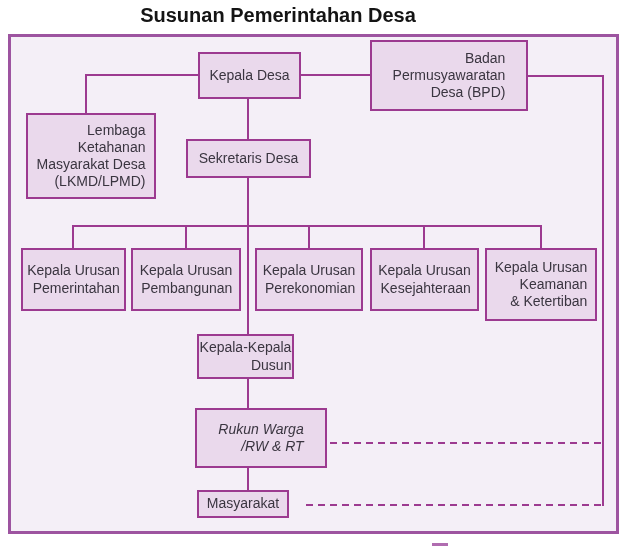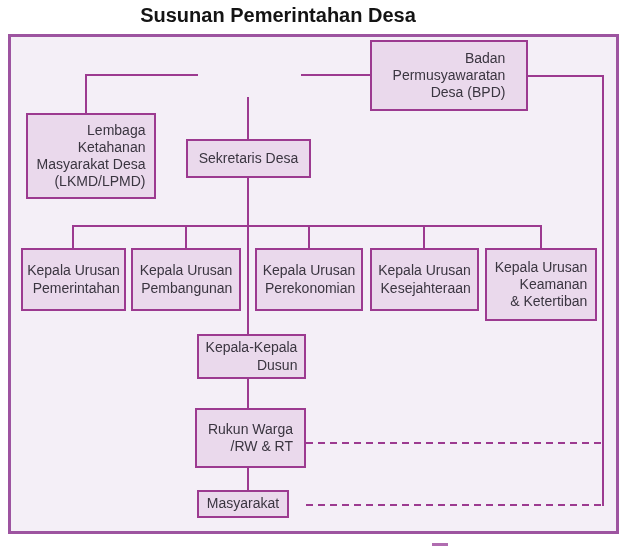--- a/index.html
+++ b/index.html
@@ -31,22 +31,22 @@
   }
   #n-kepala-desa   {left:198px;top:52px;width:103px;height:47px;}
   #n-bpd           {left:370px;top:40px;width:158px;height:71px;}
   #n-lkmd          {left:26px;top:113px;width:130px;height:86px;}
   #n-sekretaris    {left:186px;top:139px;width:125px;height:39px;}
   #n-kaur-pemerintahan {left:21px;top:248px;width:105px;height:63px;}
   #n-kaur-pembangunan  {left:131px;top:248px;width:110px;height:63px;}
   #n-kaur-perekonomian {left:255px;top:248px;width:108px;height:63px;}
   #n-kaur-kesejahteraan{left:370px;top:248px;width:109px;height:63px;}
   #n-kaur-keamanan     {left:485px;top:248px;width:112px;height:73px;}
-  #n-dusun         {left:197px;top:334px;width:109px;height:45px;}
-  #n-rukun-warga   {left:195px;top:408px;width:111px;height:60px;}
+  #n-dusun         {left:197px;top:334px;width:97px;height:45px;}
+  #n-rukun-warga   {left:195px;top:408px;width:132px;height:60px;font-style:italic;}
   #n-masyarakat    {left:197px;top:490px;width:92px;height:28px;}
 
   .line{position:absolute;background:var(--accent);}
   .dash{
     position:absolute;height:2px;
     background:repeating-linear-gradient(90deg,var(--accent) 0 7px,transparent 7px 12px);
   }
   
   #c-kd-sek      {left:247px;top:97px;width:2px;height:42px;}
   #c-spine       {left:247px;top:177px;width:2px;height:157px;}
@@ -90,20 +90,21 @@
   <div class="line" id="c-drop2"></div>
   <div class="line" id="c-drop3"></div>
   <div class="line" id="c-drop4"></div>
   <div class="line" id="c-drop5"></div>
   <div class="line" id="c-dusun-rukun"></div>
   <div class="line" id="c-rukun-masy"></div>
 
   <div class="dash" id="d-rukun-rail"></div>
   <div class="dash" id="d-masy-rail"></div>
 
+  <div class="node" id="n-kepala-desa">Kepala Desa</div>
   <div class="node" id="n-bpd">Badan
 Permusyawaratan
 Desa (BPD)</div>
   <div class="node" id="n-sekretaris">Sekretaris Desa</div>
   <div class="node" id="n-lkmd">Lembaga
 Ketahanan
 Masyarakat Desa
 (LKMD/LPMD)</div>
   <div class="node" id="n-kaur-pemerintahan">Kepala Urusan
 Pemerintahan</div>

